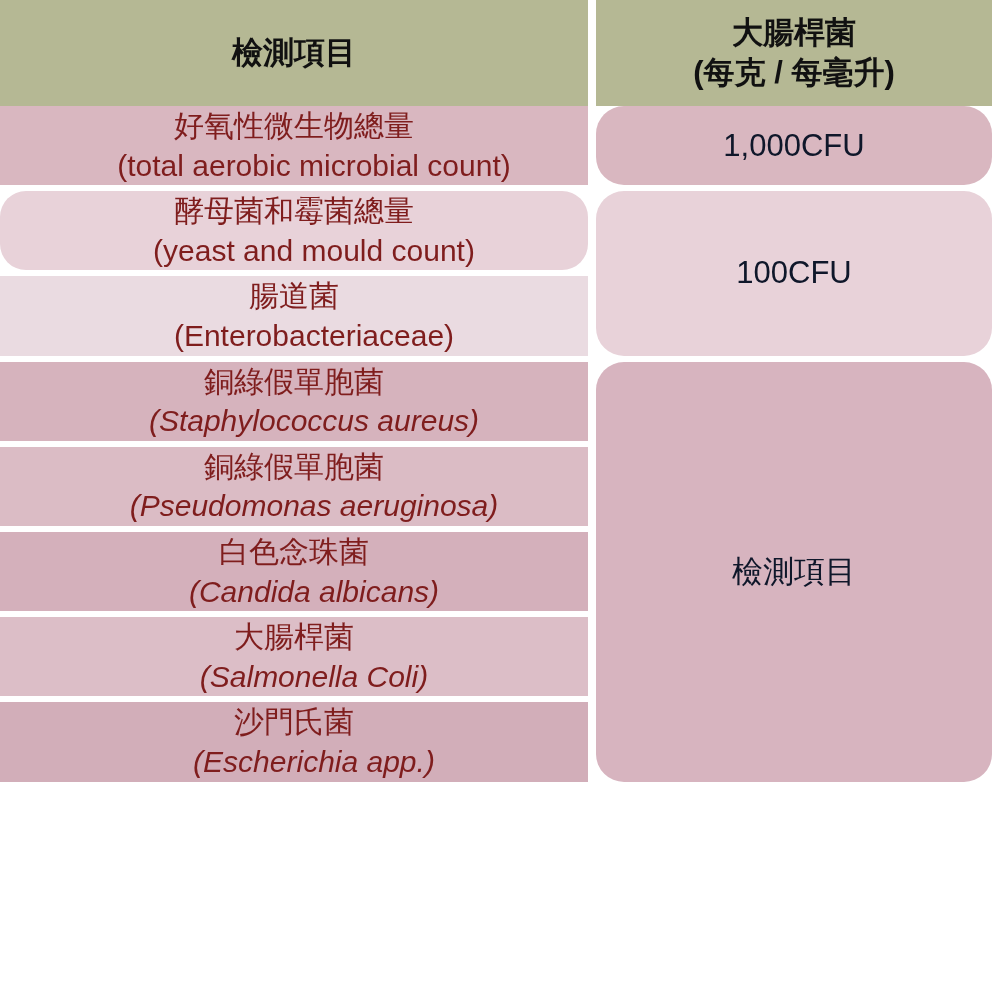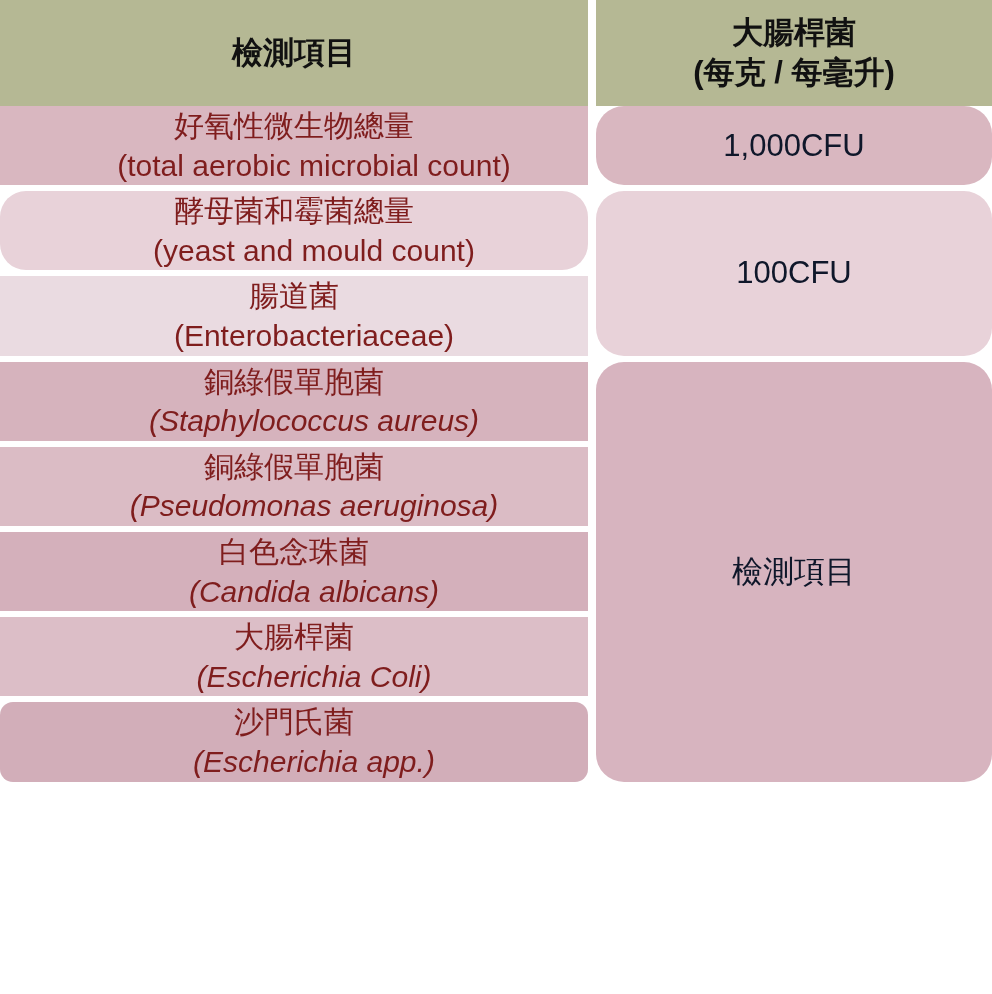--- a/index.html
+++ b/index.html
@@ -62,21 +62,21 @@
   .item .en { display: block; padding-left: 40px; }
   .item .en.ital { font-style: italic; }
 
   .tone-a { background: #d9b7c0; }
   .tone-b { background: #e8d2d9; border-radius: 26px; }
   .tone-c { background: #eadbe1; }
   .tone-d { background: #d6b3bd; }
   .tone-e { background: #dbbcc5; }
   .tone-f { background: #d4b0bb; }
   .tone-g { background: #dcbec7; }
-  .tone-h { background: #d2aeb9; border-radius: 13px; }
+  .tone-h { background: #d2aeb9; }
 
   .sep-row td {
     height: 6px;
     padding: 0;
     background: #ffffff;
   }
 
   
   .limit {
     font-size: 31px;
@@ -182,21 +182,21 @@
         <td class="gapcell"></td>
       </tr>
       <tr class="sep-row">
         <td></td>
         <td class="gapcell"></td>
       </tr>
 
       <tr>
         <td class="item tone-g">
           <span class="cn">大腸桿菌</span>
-          <span class="en ital">(Escherichia Coli)</span>
+          <span class="en ital">(Salmonella Coli)</span>
         </td>
         <td class="gapcell"></td>
       </tr>
       <tr class="sep-row">
         <td></td>
         <td class="gapcell"></td>
       </tr>
 
       <tr>
         <td class="item tone-h">

